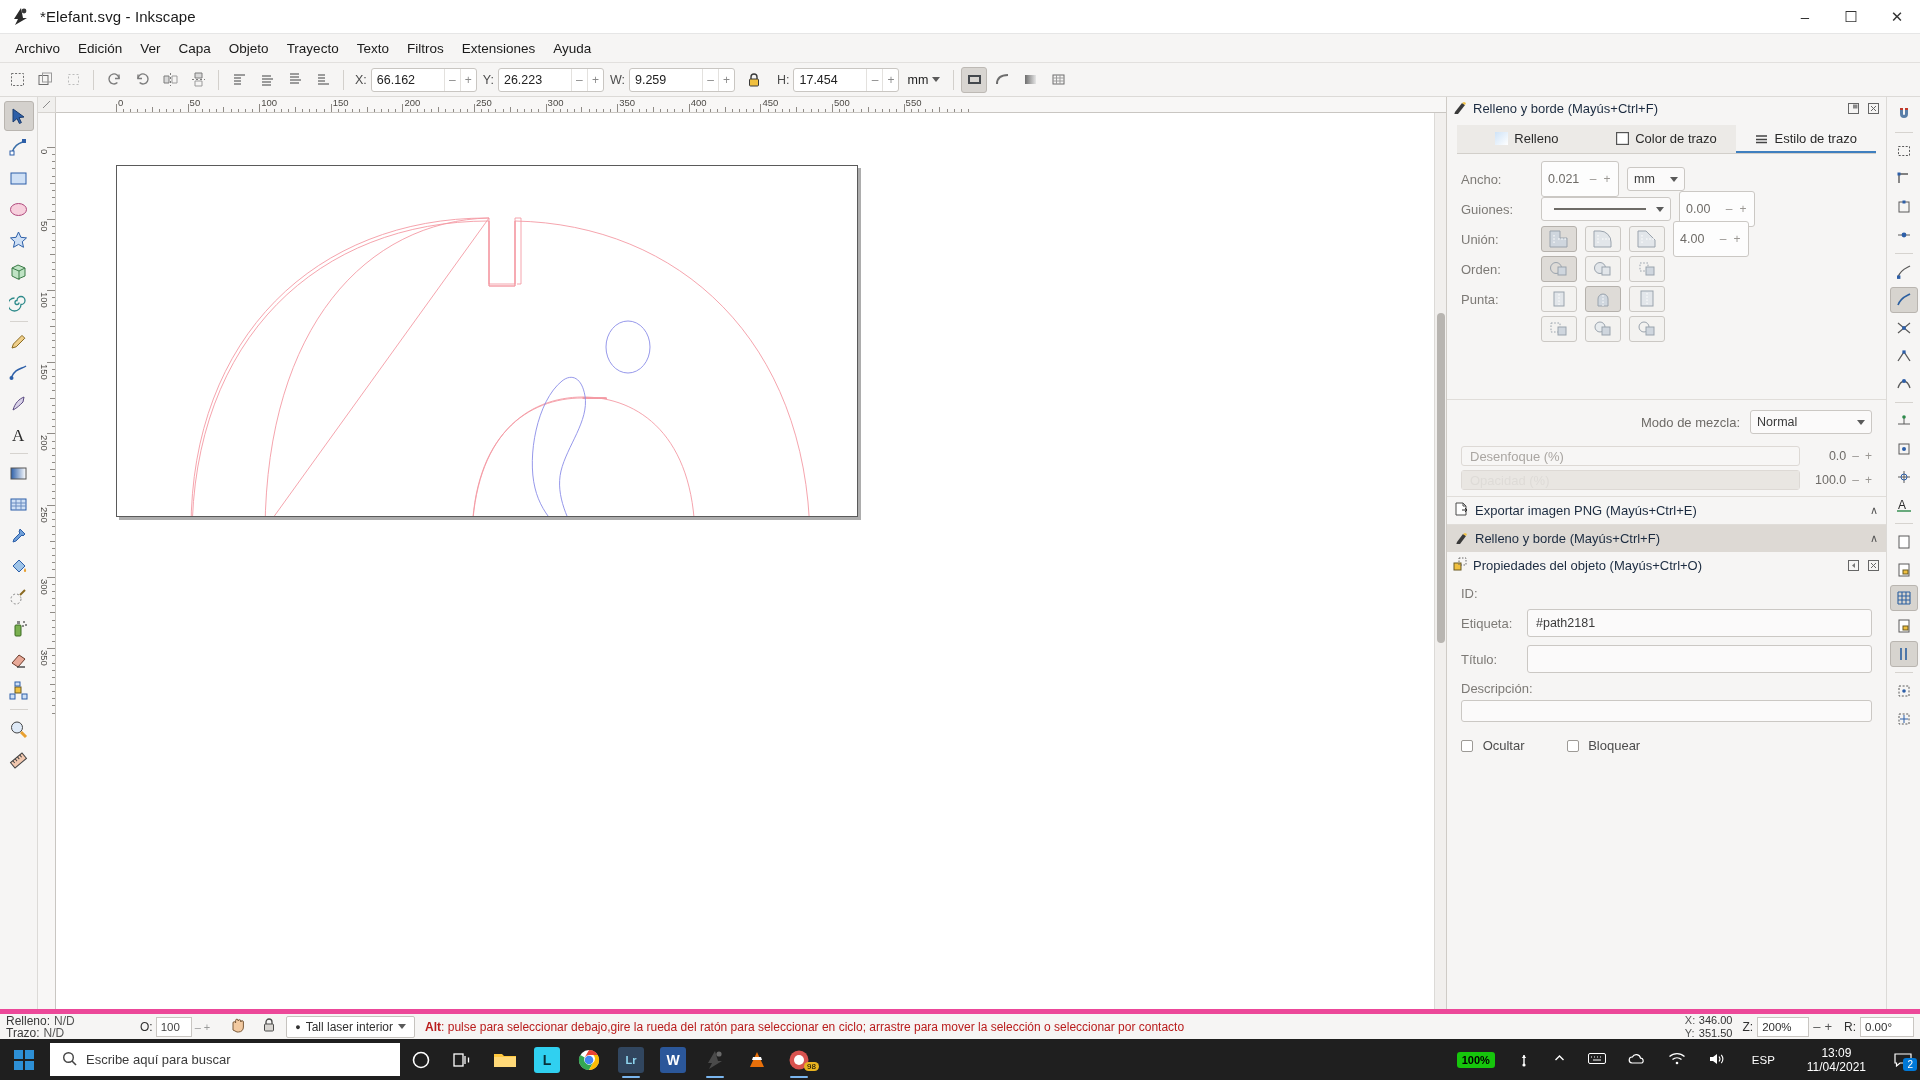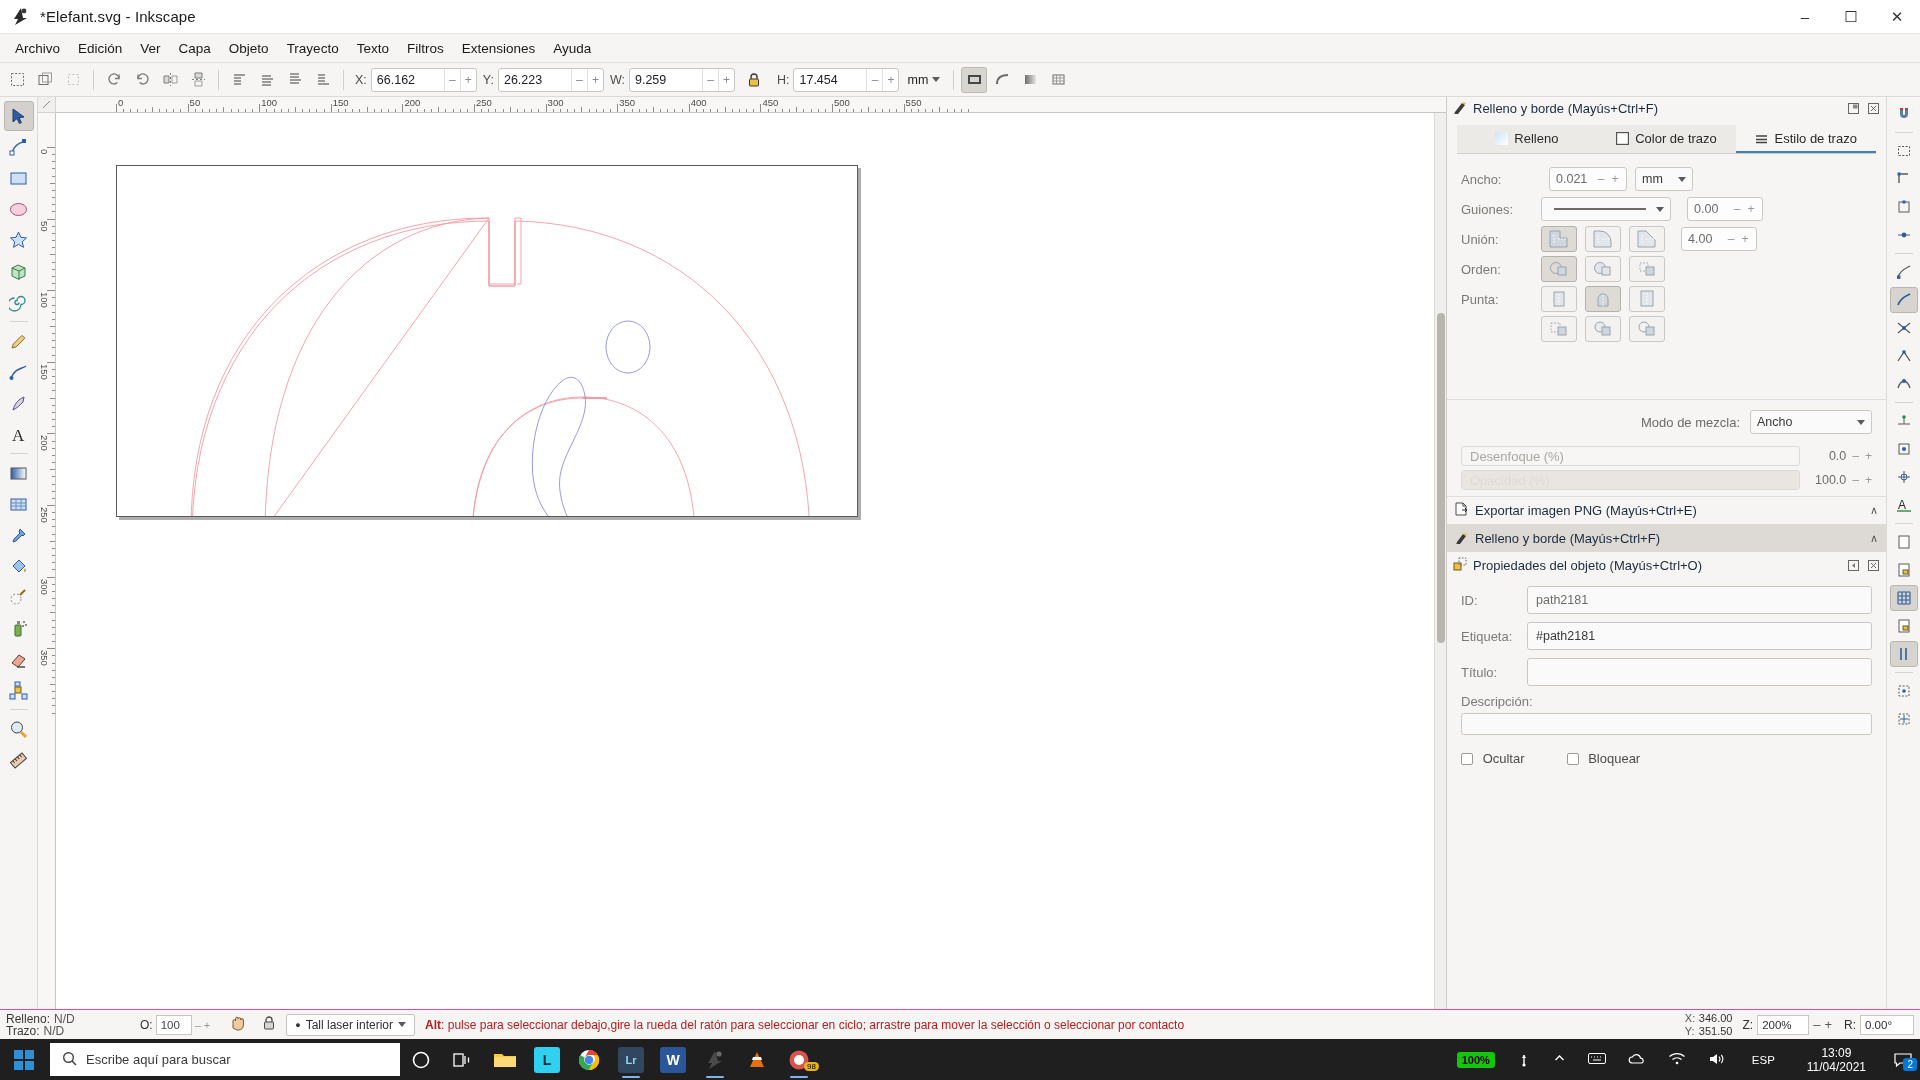--- a/index.html
+++ b/index.html
@@ -85,22 +85,22 @@
   .tabs { display:flex; background:#eceae7; border-bottom:1px solid #d2cfca;
       margin:6px 10px 0 10px; }
   .tab { flex:1; display:flex; align-items:center; justify-content:center; gap:6px;
       height:28px; font-size:13px; color:#2a2a2a; border-bottom:2px solid transparent; }
   .tab.on { background:#f6f5f4; border-bottom:2px solid #3f7fbf; }
   .tabico { width:13px; height:13px; display:inline-block; }
 
   .panelbody { padding:10px 14px 0 14px; }
   .prow { display:flex; align-items:center; height:30px; gap:8px; }
   .prow .plab { width:72px; font-size:13px; color:#7d7a76; }
-  .pin { height:24px; border:1px solid #cbc8c4; border-radius:3px; background:#fdfdfd;
-      display:flex; align-items:center;margin-left:8px; }
+  .pin { height:36px; border:1px solid #cbc8c4; border-radius:3px; background:#fdfdfd;
+      display:flex; align-items:center; }
   .pin input { border:0; outline:0; background:transparent; height:22px; padding:0 6px;
       font-size:12.5px; color:#6e6b67; font-family:inherit; }
   .combo { height:24px; border:1px solid #cbc8c4; border-radius:3px; background:#fbfafa;
       display:flex; align-items:center; justify-content:space-between; padding:0 6px; gap:4px;
       font-size:12.5px; color:#3a3a3a; }
   .caret { width:0;height:0;border-left:4px solid transparent;border-right:4px solid transparent;
       border-top:5px solid #5a5a5a; }
   .dashline { flex:1; height:2px; background:#6e6b67; margin:0 6px; }
   .sqbtn { width:36px; height:26px; border:1px solid #cbc8c4; border-radius:3px;
       background:#f3f2f0; display:flex; align-items:center; justify-content:center; }
@@ -135,21 +135,21 @@
   
   #snapbar { width:34px; background:#f6f5f4; border-left:1px solid #dcdad7;
       display:flex; flex-direction:column; align-items:center; padding-top:4px; gap:2px; }
   .snapb { width:28px; height:26px; display:flex; align-items:center; justify-content:center;
       border-radius:3px; color:#4a5a6a; }
   .snapb.on { background:#d7d4cf; border:1px solid #b9b5b0; }
   .snapsep { width:18px; height:1px; background:#d6d3cf; margin:3px 0; }
 
   
   #statusbar { position:absolute; left:0; bottom:41px; width:1920px; height:30px;
-      background:#f6f5f4; border-top:1px solid #ec4899; display:flex; align-items:center;
+      background:#f6f5f4; border-top:5px solid #ec4899; display:flex; align-items:center;
       font-size:12px; color:#303030; }
   #statusbar .fs { width:140px; padding-left:6px; line-height:12px; }
   #statusbar .fs div { display:flex; gap:4px; }
   #statusbar .fs b { font-weight:400; color:#3a3a3a; }
   #statusbar .fs i { font-style:normal; color:#555; }
   .opacbox { display:flex; align-items:center; gap:3px; }
   .opacbox .oin { width:36px; height:20px; border:1px solid #c9c6c2; background:#fff;
       font-size:11.5px; color:#444; display:flex; align-items:center; padding-left:4px; }
   .layerpick { display:flex; align-items:center; gap:5px; height:22px; padding:0 8px;
       border:1px solid #c6c3bf; background:#fff; border-radius:2px; font-size:12px; }
@@ -941,21 +941,21 @@
             </svg>
           </div>
       </div>
     </div>
 
     <div style="flex:0 0 55px;"></div>
 
     <div class="blendrow">
       <span>Modo de mezcla:</span>
       <div class="combo" style="width:122px;">
-        <span>Ancho</span>
+        <span>Normal</span>
         <span class="caret"></span>
       </div>
     </div>
 
     <div class="sliderrow">
       <div class="slider">
         <span>Desenfoque (%)</span>
       </div>
       <span class="sval">0.0</span>
       <span style="font-size:12px;color:#9b9894;">–</span>
@@ -1006,23 +1006,20 @@
       <span class="hb">
         <svg width="11" height="11">
             <rect x="0.5" y="0.5" width="10" height="10" fill="none" stroke="#666"></rect>
             <path d="M3 3l5 5M8 3l-5 5" stroke="#666"></path>
           </svg>
         </span>
     </div>
 
     <div class="opfield" style="padding-top:8px;">
       <span class="ol">ID:</span>
-      <div class="oi">
-        <input value="path2181" style="">
-        </div>
     </div>
     <div class="opfield">
       <span class="ol">Etiqueta:</span>
       <div class="oi">
         <input style="color: rgb(58, 58, 58);" value="#path2181">
         </div>
     </div>
     <div class="opfield">
       <span class="ol">Título:</span>
       <div class="oi">

